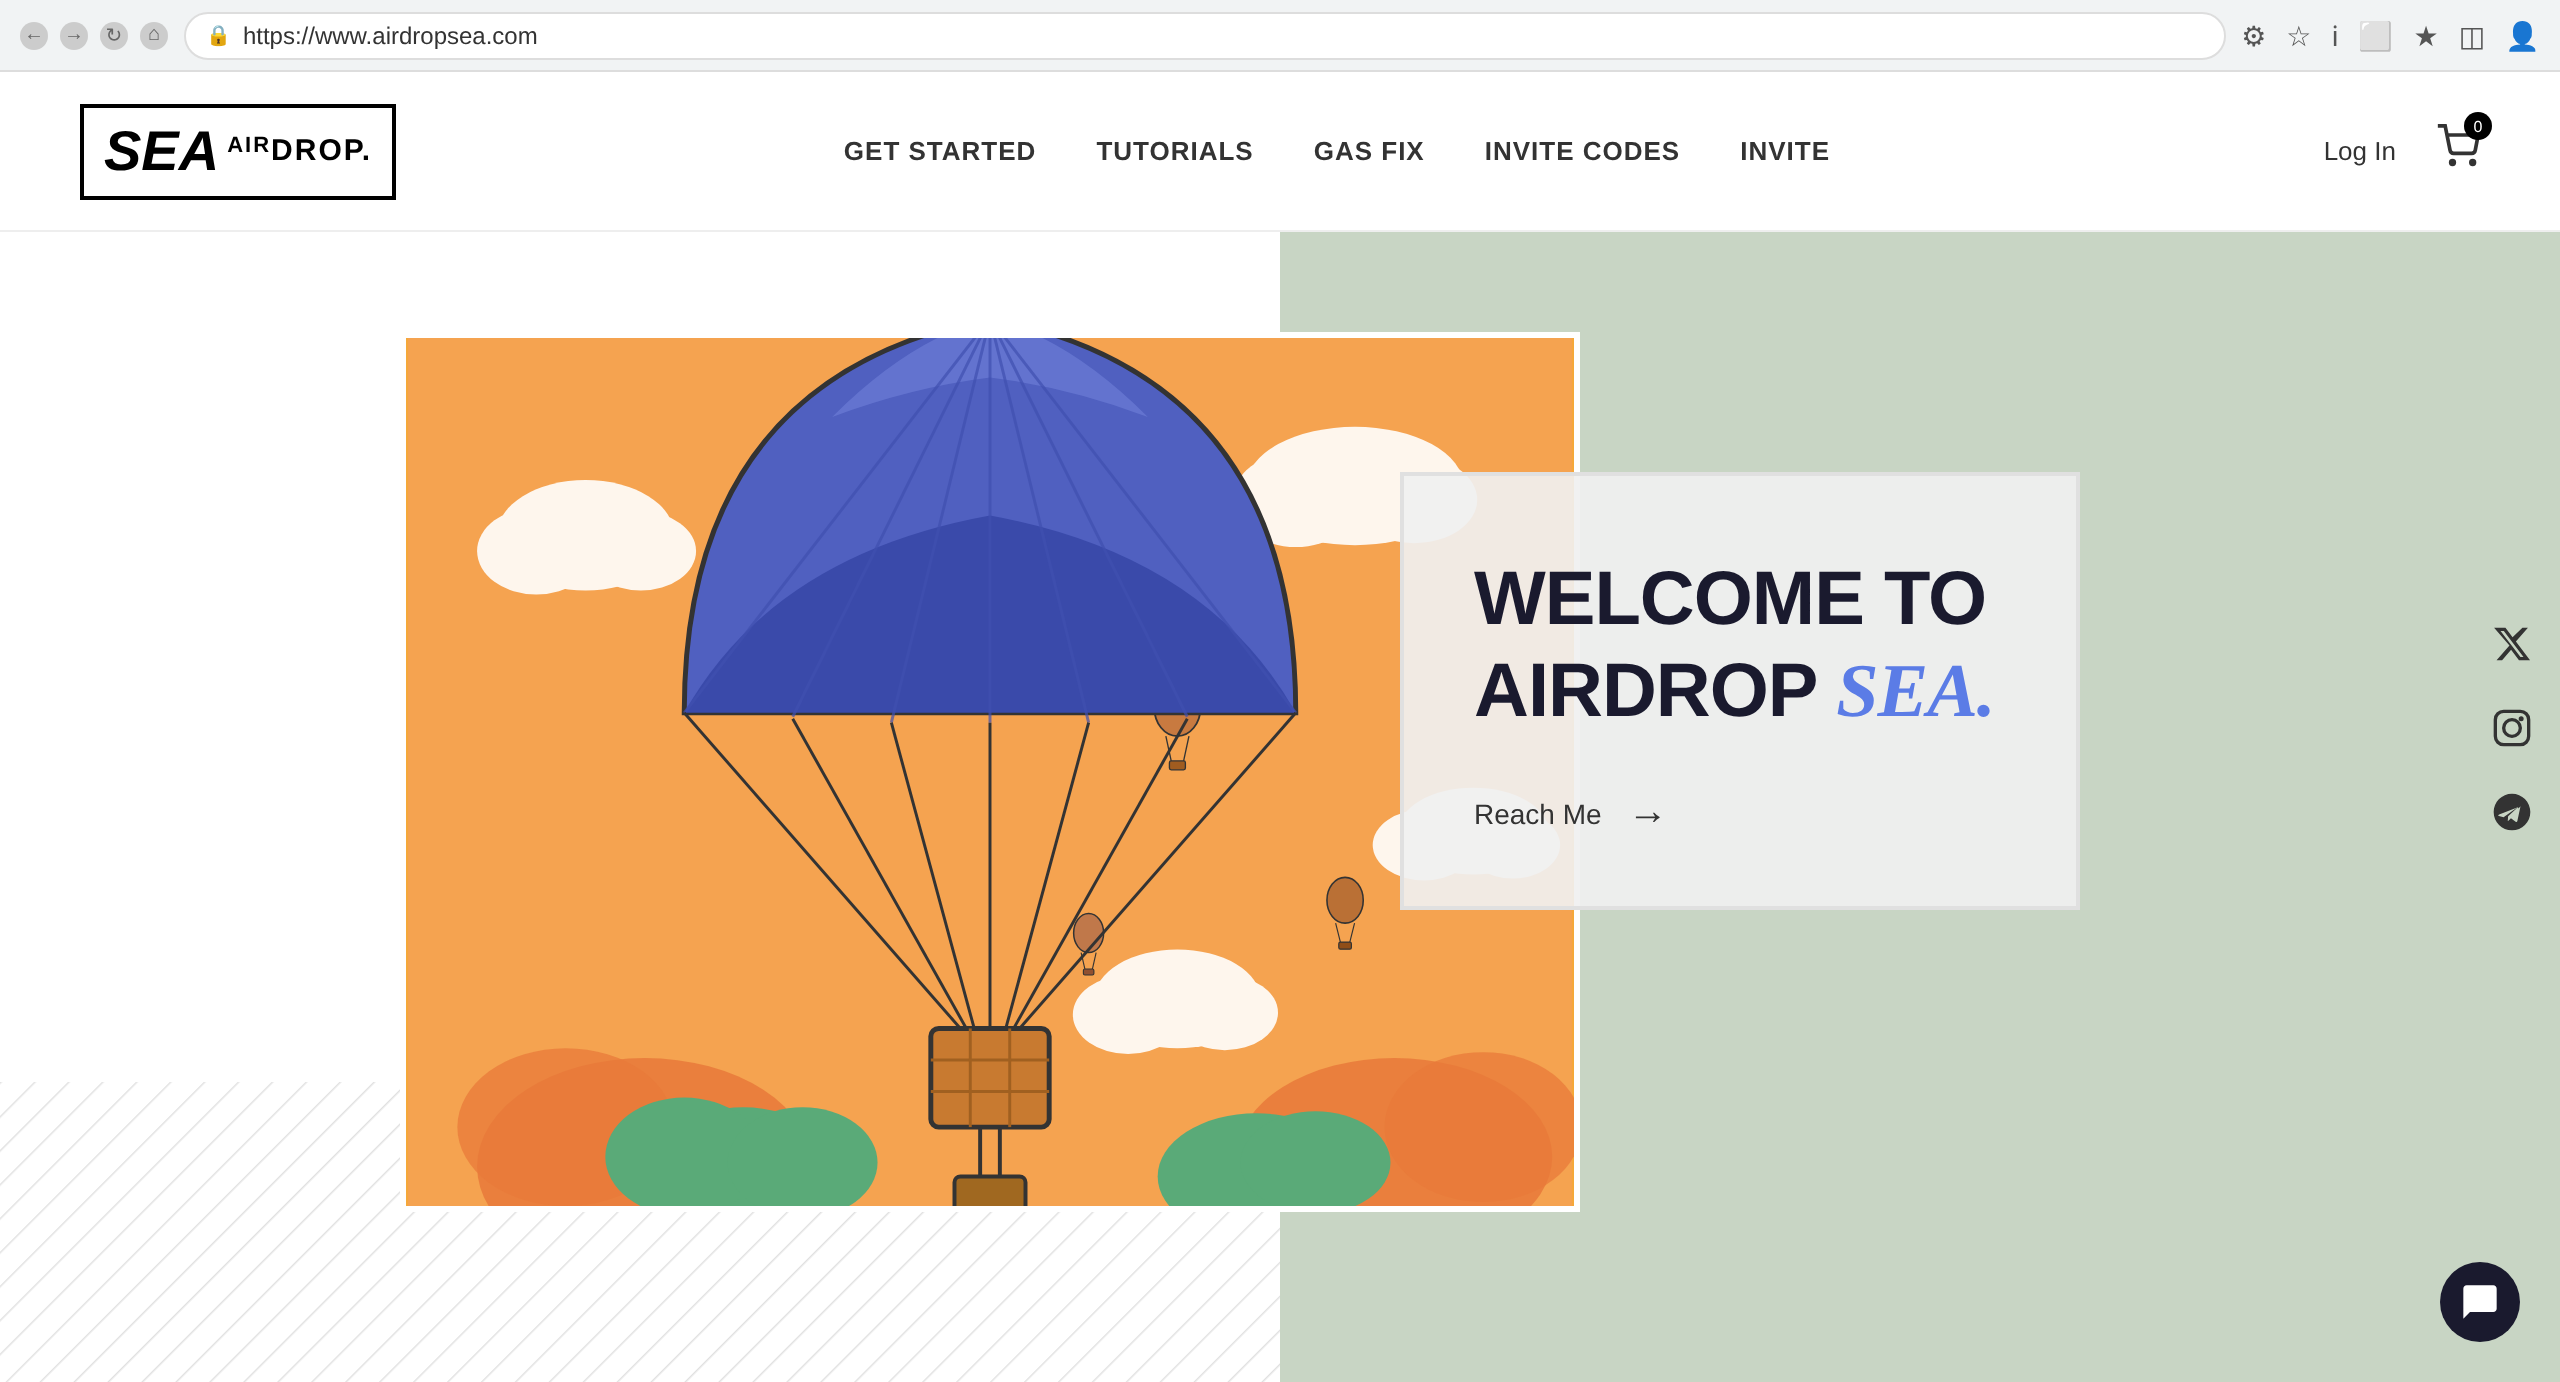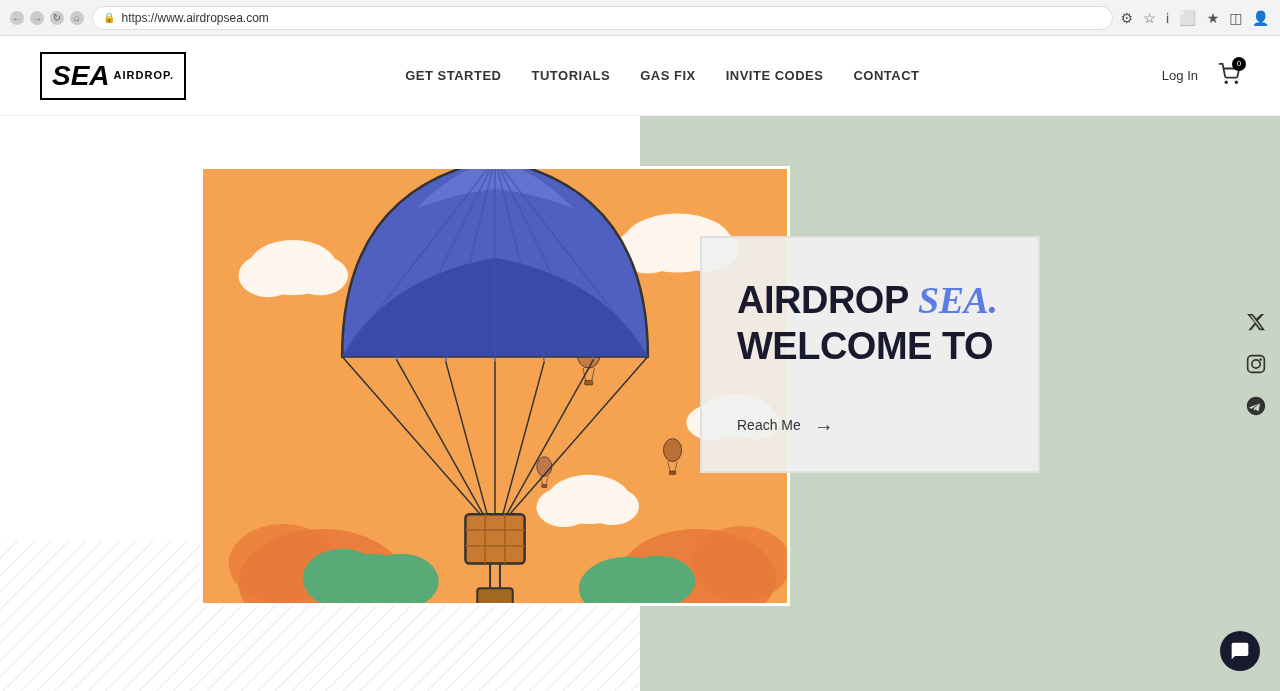--- a/index.html
+++ b/index.html
@@ -94,21 +94,21 @@
       flex-direction: row;
       line-height: 1;
     }
     .logo-air {
       font-size: 11px;
       font-weight: 700;
       color: #000;
       letter-spacing: 1px;
     }
     .logo-drop {
-      font-size: 11px;
+      font-size: 15px;
       font-weight: 700;
       color: #000;
       letter-spacing: 1px;
     }
     .nav-links {
       display: flex;
       align-items: center;
       gap: 30px;
     }
     .nav-link {
@@ -200,21 +200,21 @@
       font-size: 38px;
       font-weight: 700;
       color: #5b7ce6;
       font-style: italic;
       font-family: Georgia, serif;
     }
     .reach-me-row {
       display: flex;
       align-items: center;
       gap: 13px;
-      margin-top: 44px;
+      margin-top: 26px;
     }
     .reach-me-text {
       font-size: 14px;
       color: #333;
     }
     .reach-me-arrow {
       font-size: 20px;
       color: #333;
     }
 
@@ -294,21 +294,21 @@
         <span class="logo-air">AIR</span>
         <span class="logo-drop">DROP.</span>
       </div>
     </a>
 
     <div class="nav-links">
       <a class="nav-link" href="#">GET STARTED</a>
       <a class="nav-link" href="#">TUTORIALS</a>
       <a class="nav-link" href="#">GAS FIX</a>
       <a class="nav-link" href="#">INVITE CODES</a>
-      <a class="nav-link" href="#">CONTACT</a>
+      <a class="nav-link" href="#">INVITE</a>
     </div>
 
     <div class="nav-right">
       <a class="login-link" href="#">Log In</a>
       <div class="cart-icon-wrap">
         <svg width="22" height="22" viewBox="0 0 24 24" fill="none" stroke="#333" stroke-width="2">
           <circle cx="9" cy="21" r="1"></circle>
             <circle cx="20" cy="21" r="1"></circle>
           <path d="M1 1h4l2.68 13.39a2 2 0 0 0 2 1.61h9.72a2 2 0 0 0 2-1.61L23 6H6"></path>
         </svg>
@@ -440,25 +440,25 @@
         <line x1="-5" y1="370" x2="-5" y2="395" stroke="#333" stroke-width="2"></line>
         <line x1="5" y1="370" x2="5" y2="395" stroke="#333" stroke-width="2"></line>
         <rect x="-18" y="395" width="36" height="20" fill="#a06820" stroke="#333" stroke-width="2" rx="3"></rect>
       </g>
     </svg>
   </div>
 
   <div class="welcome-card">
     <div>
       <div class="welcome-title">
+        <span>WELCOME TO</span>
+      </div>
+      <div class="welcome-title">
         <span>AIRDROP</span>
         <span class="welcome-sea"> SEA.</span>
-      </div>
-      <div class="welcome-title">
-        <span>WELCOME TO</span>
       </div>
     </div>
     <div class="reach-me-row">
       <span class="reach-me-text">Reach Me</span>
       <span class="reach-me-arrow">→</span>
     </div>
   </div>
 
   <div class="social-icons">
     <div class="social-icon">

